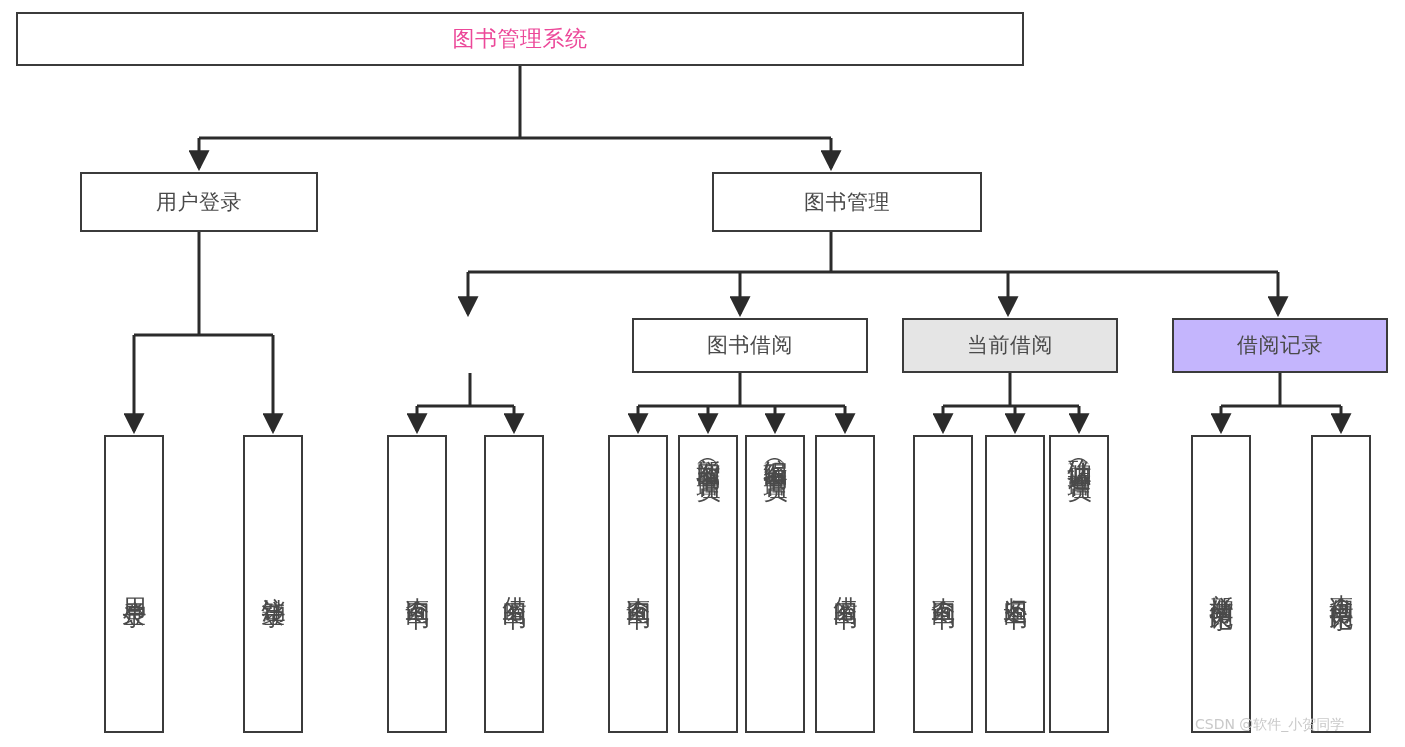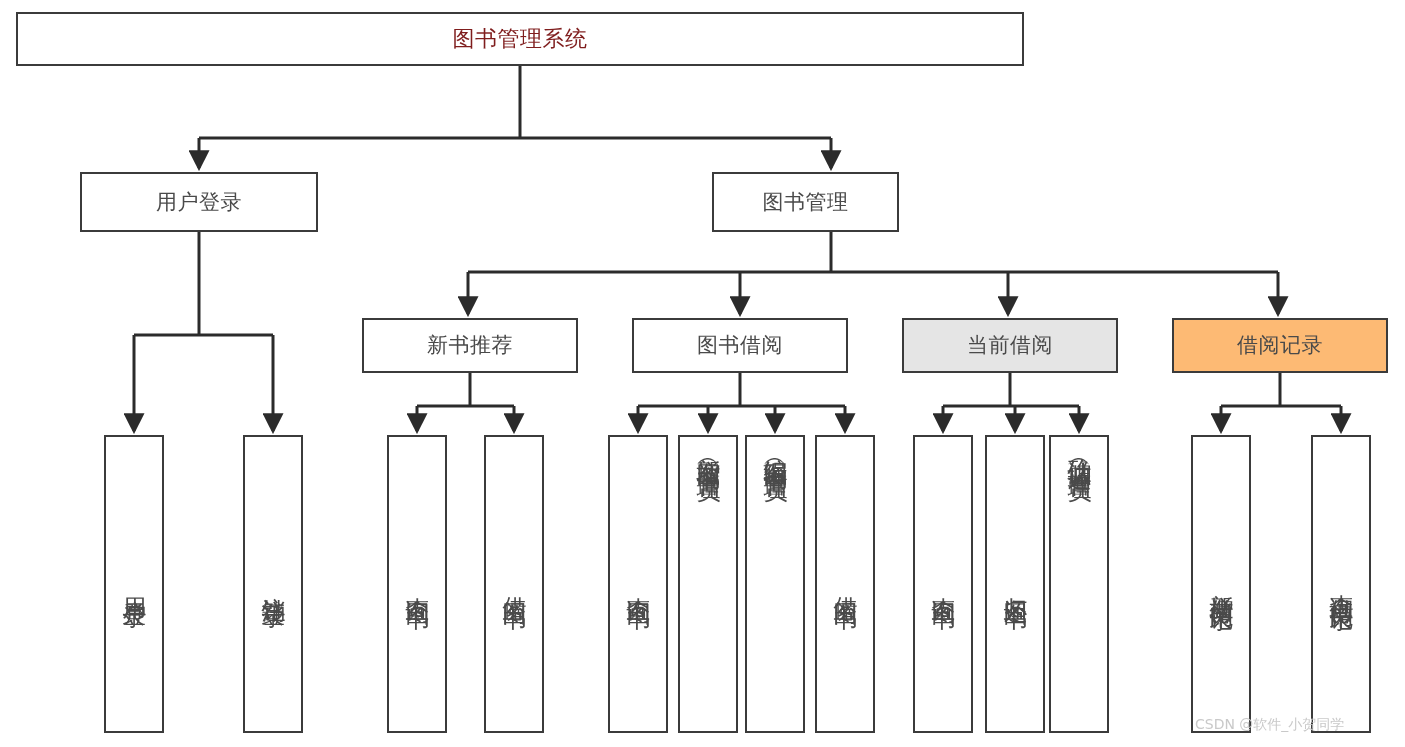--- a/index.html
+++ b/index.html
@@ -138,40 +138,37 @@
 
     <g stroke="#2b2b2b" stroke-width="3" fill="none">
       <path d="M 1280 373 L 1280 406"></path>
       <path d="M 1221 406 L 1341 406"></path>
       <path d="M 1221 406 L 1221 431" marker-end="url(#arrow)"></path>
       <path d="M 1341 406 L 1341 431" marker-end="url(#arrow)"></path>
     </g>
   </svg>
 
   <div class="node h root" style="left: 16px; top: 12px; width: 1008px; height: 54px; border-color: rgb(59, 59, 59); background: rgb(255, 255, 255);">
-    <span class="label" style="color: #7f1d1d;">图书管理系统</span>
+    <span class="label" style="color: #ec4899;">图书管理系统</span>
   </div>
 
   <div class="node h" style="left: 80px; top: 172px; width: 238px; height: 60px; border-color: rgb(59, 59, 59); background: rgb(255, 255, 255);">
     <span class="label" style="color: rgb(74, 74, 74);">用户登录</span>
   </div>
-  <div class="node h" style="left: 712px; top: 172px; width: 187px; height: 60px; border-color: rgb(59, 59, 59); background: rgb(255, 255, 255);">
+  <div class="node h" style="left: 712px; top: 172px; width: 270px; height: 60px; border-color: rgb(59, 59, 59); background: rgb(255, 255, 255);">
     <span class="label" style="color: rgb(74, 74, 74);">图书管理</span>
   </div>
 
-  <div class="node h" style="left: 362px; top: 318px; width: 216px; height: 55px; border-color: rgb(59, 59, 59); background: rgb(255, 255, 255);">
-    <span class="label" style="color: rgb(74, 74, 74);">新书推荐</span>
-  </div>
-  <div class="node h" style="left: 632px; top: 318px; width: 216px; height: 55px; border-color: rgb(59, 59, 59); background: rgb(255, 255, 255);">
+  <div class="node h" style="left: 632px; top: 318px; width: 236px; height: 55px; border-color: rgb(59, 59, 59); background: rgb(255, 255, 255);">
     <span class="label" style="color: rgb(74, 74, 74);">图书借阅</span>
   </div>
   <div class="node h" style="left: 902px; top: 318px; width: 216px; height: 55px; border-color: rgb(59, 59, 59); background: #e5e5e5;">
     <span class="label" style="color: rgb(74, 74, 74);">当前借阅</span>
   </div>
-  <div class="node h" style="left: 1172px; top: 318px; width: 216px; height: 55px; border-color: rgb(59, 59, 59); background: #fdba74;">
+  <div class="node h" style="left: 1172px; top: 318px; width: 216px; height: 55px; border-color: rgb(59, 59, 59); background: #c4b5fd;">
     <span class="label" style="color: rgb(74, 74, 74);">借阅记录</span>
   </div>
 
   <div class="node v" style="left: 104px; top: 435px; width: 60px; height: 298px; border-color: rgb(59, 59, 59); background: rgb(255, 255, 255);">
     <span class="label" style="color: rgb(74, 74, 74);">用户登录</span>
   </div>
   <div class="node v" style="left: 243px; top: 435px; width: 60px; height: 298px; border-color: rgb(59, 59, 59); background: rgb(255, 255, 255);">
     <span class="label" style="color: rgb(74, 74, 74);">注销登录</span>
   </div>
   <div class="node v" style="left: 387px; top: 435px; width: 60px; height: 298px; border-color: rgb(59, 59, 59); background: rgb(255, 255, 255);">

